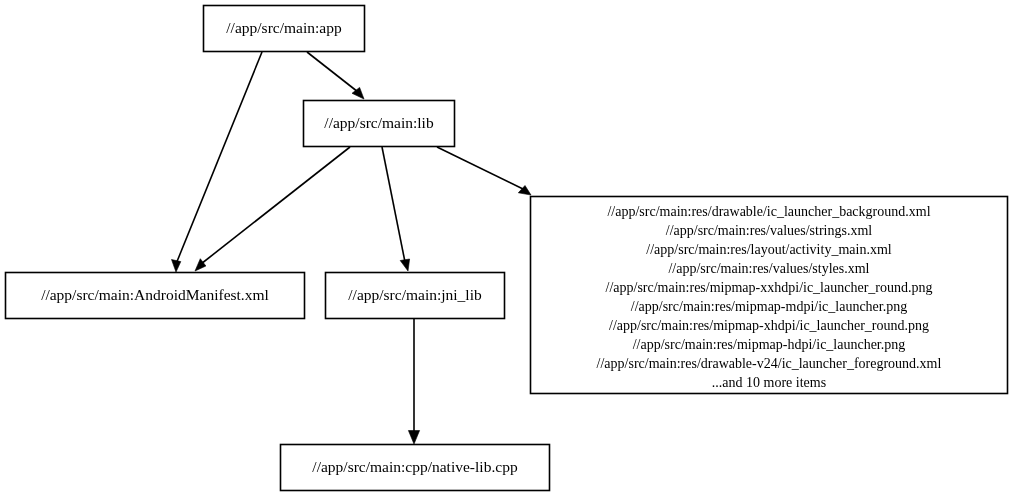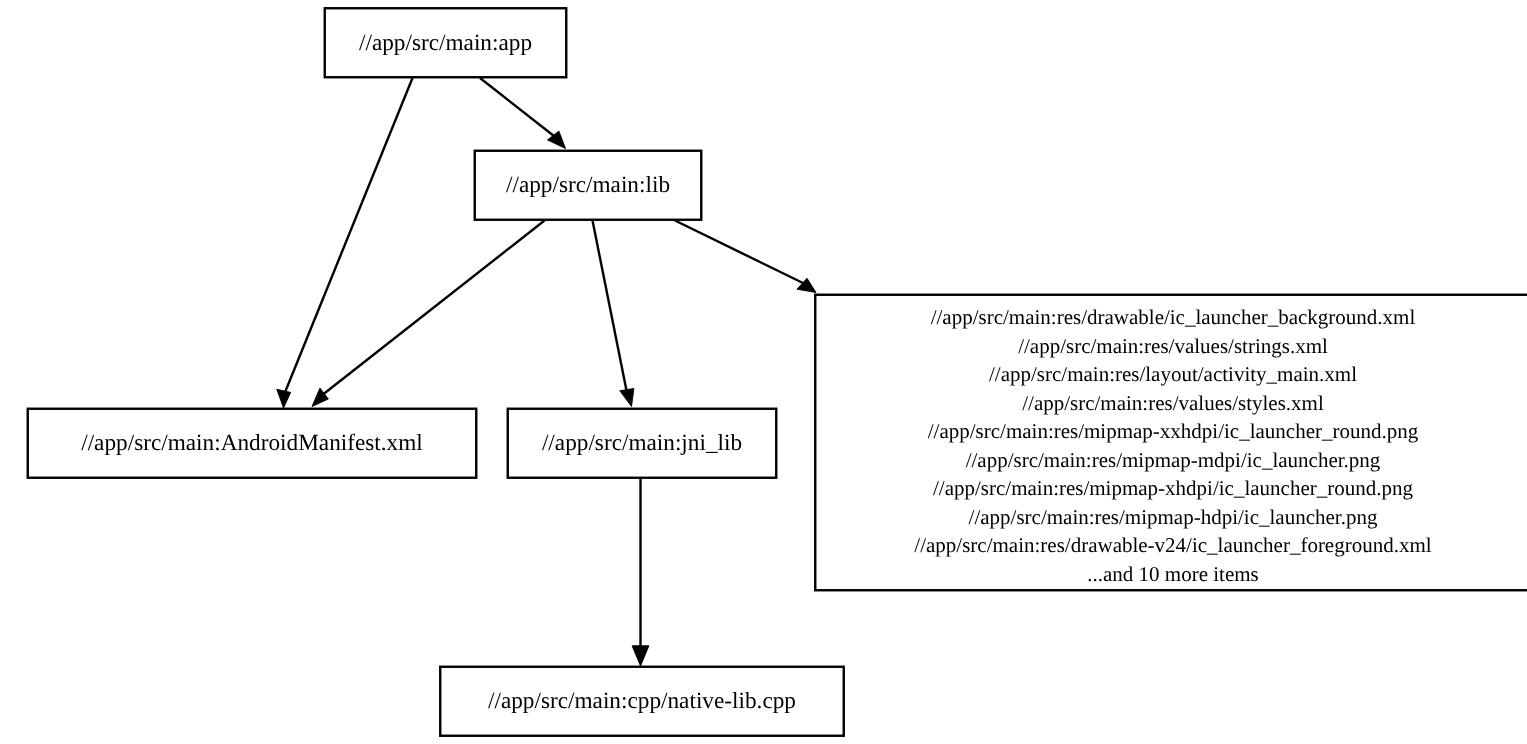--- a/index.html
+++ b/index.html
@@ -11,21 +11,20 @@
   body {
     width: 1018px;
     height: 496px;
     overflow: hidden;
     font-family: "Liberation Serif", "DejaVu Serif", serif;
   }
   #graph-root {
     position: relative;
     width: 902px;
     height: 496px;
-    margin-left: 13px;
   }
   svg#graph-canvas {
     position: absolute;
     top: 0;
     left: 0;
     width: 1018px;
     height: 496px;
     display: block;
   }
   .node-box {

